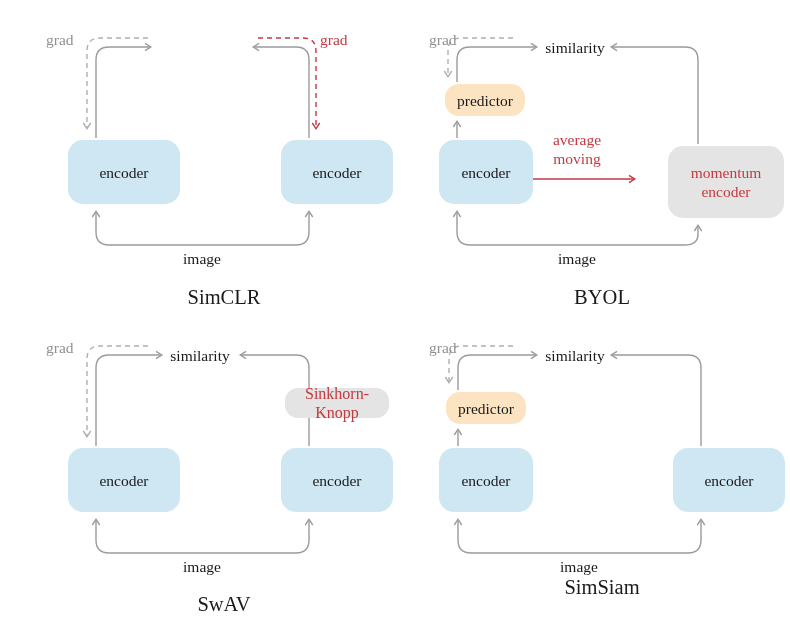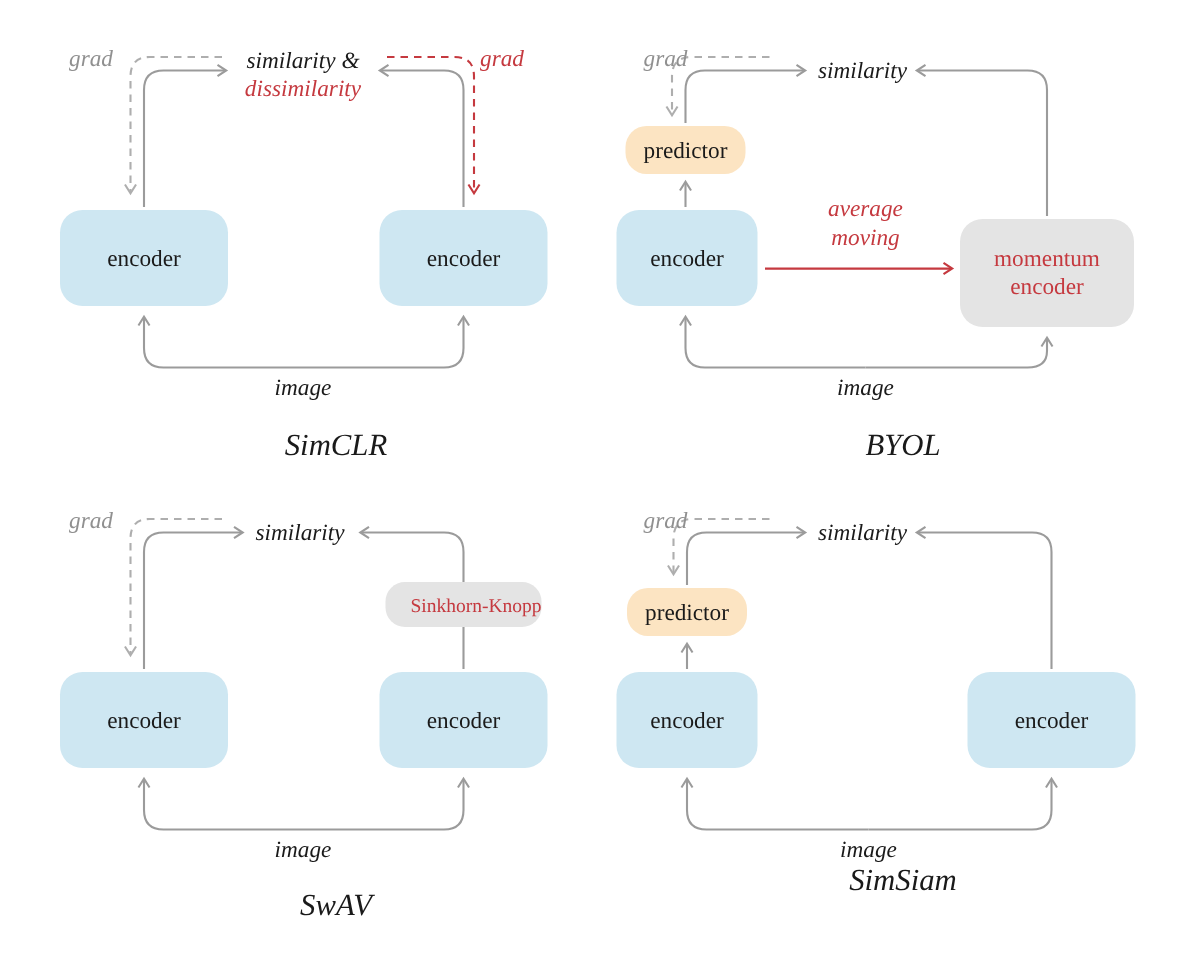--- a/index.html
+++ b/index.html
@@ -11,35 +11,35 @@
     color:var(--text-color,#1a1a1a);
     overflow:hidden;
   }
   .arrows { position:absolute; left:0; top:0; }
   .panel { position:absolute; width:395px; height:318px; }
   .p-simclr  { left:0;   top:0;   }
   .p-byol    { left:395px; top:0;   }
   .p-swav    { left:0;   top:318px; }
   .p-simsiam { left:395px; top:318px; }
 
-  .lbl { position:absolute; font-size:15.5px; line-height:19px; white-space:nowrap;font-style:italic; }
+  .lbl { position:absolute; font-size:15.5px; line-height:19px; white-space:nowrap; }
   .cx  { transform:translateX(-50%); text-align:center; }
   .gray { color:var(--grad-text-gray,#909090); }
   .red  { color:var(--accent-red,#c5393f); }
   .title { font-size:20.5px;margin-left:22px; }
 
   .box {
     position:absolute; display:flex; flex-direction:column;
     align-items:center; justify-content:center;
-    font-size:15.5px; line-height:19px; text-align:center;
+    font-size:15.5px; line-height:19px; text-align:center;margin-left:28px;
   }
   .blue-box   { background:var(--encoder-fill,#cee7f2);  border-radius:15px; }
   .orange-box { background:var(--predictor-fill,#fce4c2); border-radius:14px; }
   .gray-box   { background:var(--momentum-fill,#e4e4e4);  border-radius:15px; }
-  .sk-box     { font-size:13px; border-radius:13px;align-items:flex-end; }
+  .sk-box     { font-size:16px; border-radius:13px;align-items:flex-end; }
 
   svg path { fill:none; }
   .sg { stroke:var(--arrow-gray,#9b9b9b); stroke-width:1.4; }
   .dg { stroke:var(--arrow-gray,#9b9b9b); stroke-width:1.4; stroke-dasharray:5 4; opacity:.8; }
   .sr { stroke:var(--accent-red,#c5393f); stroke-width:1.5; }
   .dr { stroke:var(--accent-red,#c5393f); stroke-width:1.4; stroke-dasharray:5 4; }
   .mkg { stroke:var(--arrow-gray,#9b9b9b); stroke-width:1.4; fill:none; }
   .mkr { stroke:var(--accent-red,#c5393f); stroke-width:1.4; fill:none; }
 </style>
 </head>
@@ -82,24 +82,20 @@
     <path class="sg" d="M 458 446 L 458 430" marker-end="url(#ah-g)"></path>
     <path class="sg" d="M 701 446 L 701 368 Q 701 355 688 355 L 612 355" marker-end="url(#ah-g)"></path>
     <path class="sg" d="M 579 553 L 471 553 Q 458 553 458 540 L 458 520" marker-end="url(#ah-g)"></path>
     <path class="sg" d="M 579 553 L 688 553 Q 701 553 701 540 L 701 520" marker-end="url(#ah-g)"></path>
     <path class="dg" d="M 513 346 L 462 346 Q 449 346 449 359 L 449 382" marker-end="url(#ah-g)"></path>
   </svg>
 
   <div class="panel p-simclr">
     <div class="lbl gray" style="left:46px; top:30px;">grad</div>
     <div class="lbl red" style="left:320px; top:30px;">grad</div>
-    <div class="lbl cx" style="left:202px; top:31px;">
-      <div>similarity &amp;</div>
-      <div class="red">dissimilarity</div>
-    </div>
     <div class="box blue-box" style="left:40px; top:140px; width:112px; height:64px;">
       <span>encoder</span>
     </div>
     <div class="box blue-box" style="left:253px; top:140px; width:112px; height:64px;">
       <span>encoder</span>
     </div>
     <div class="lbl cx" style="left:202px; top:249px;">image</div>
     <div class="lbl cx title" style="left:202px; top:288px;">SimCLR</div>
   </div>
 

